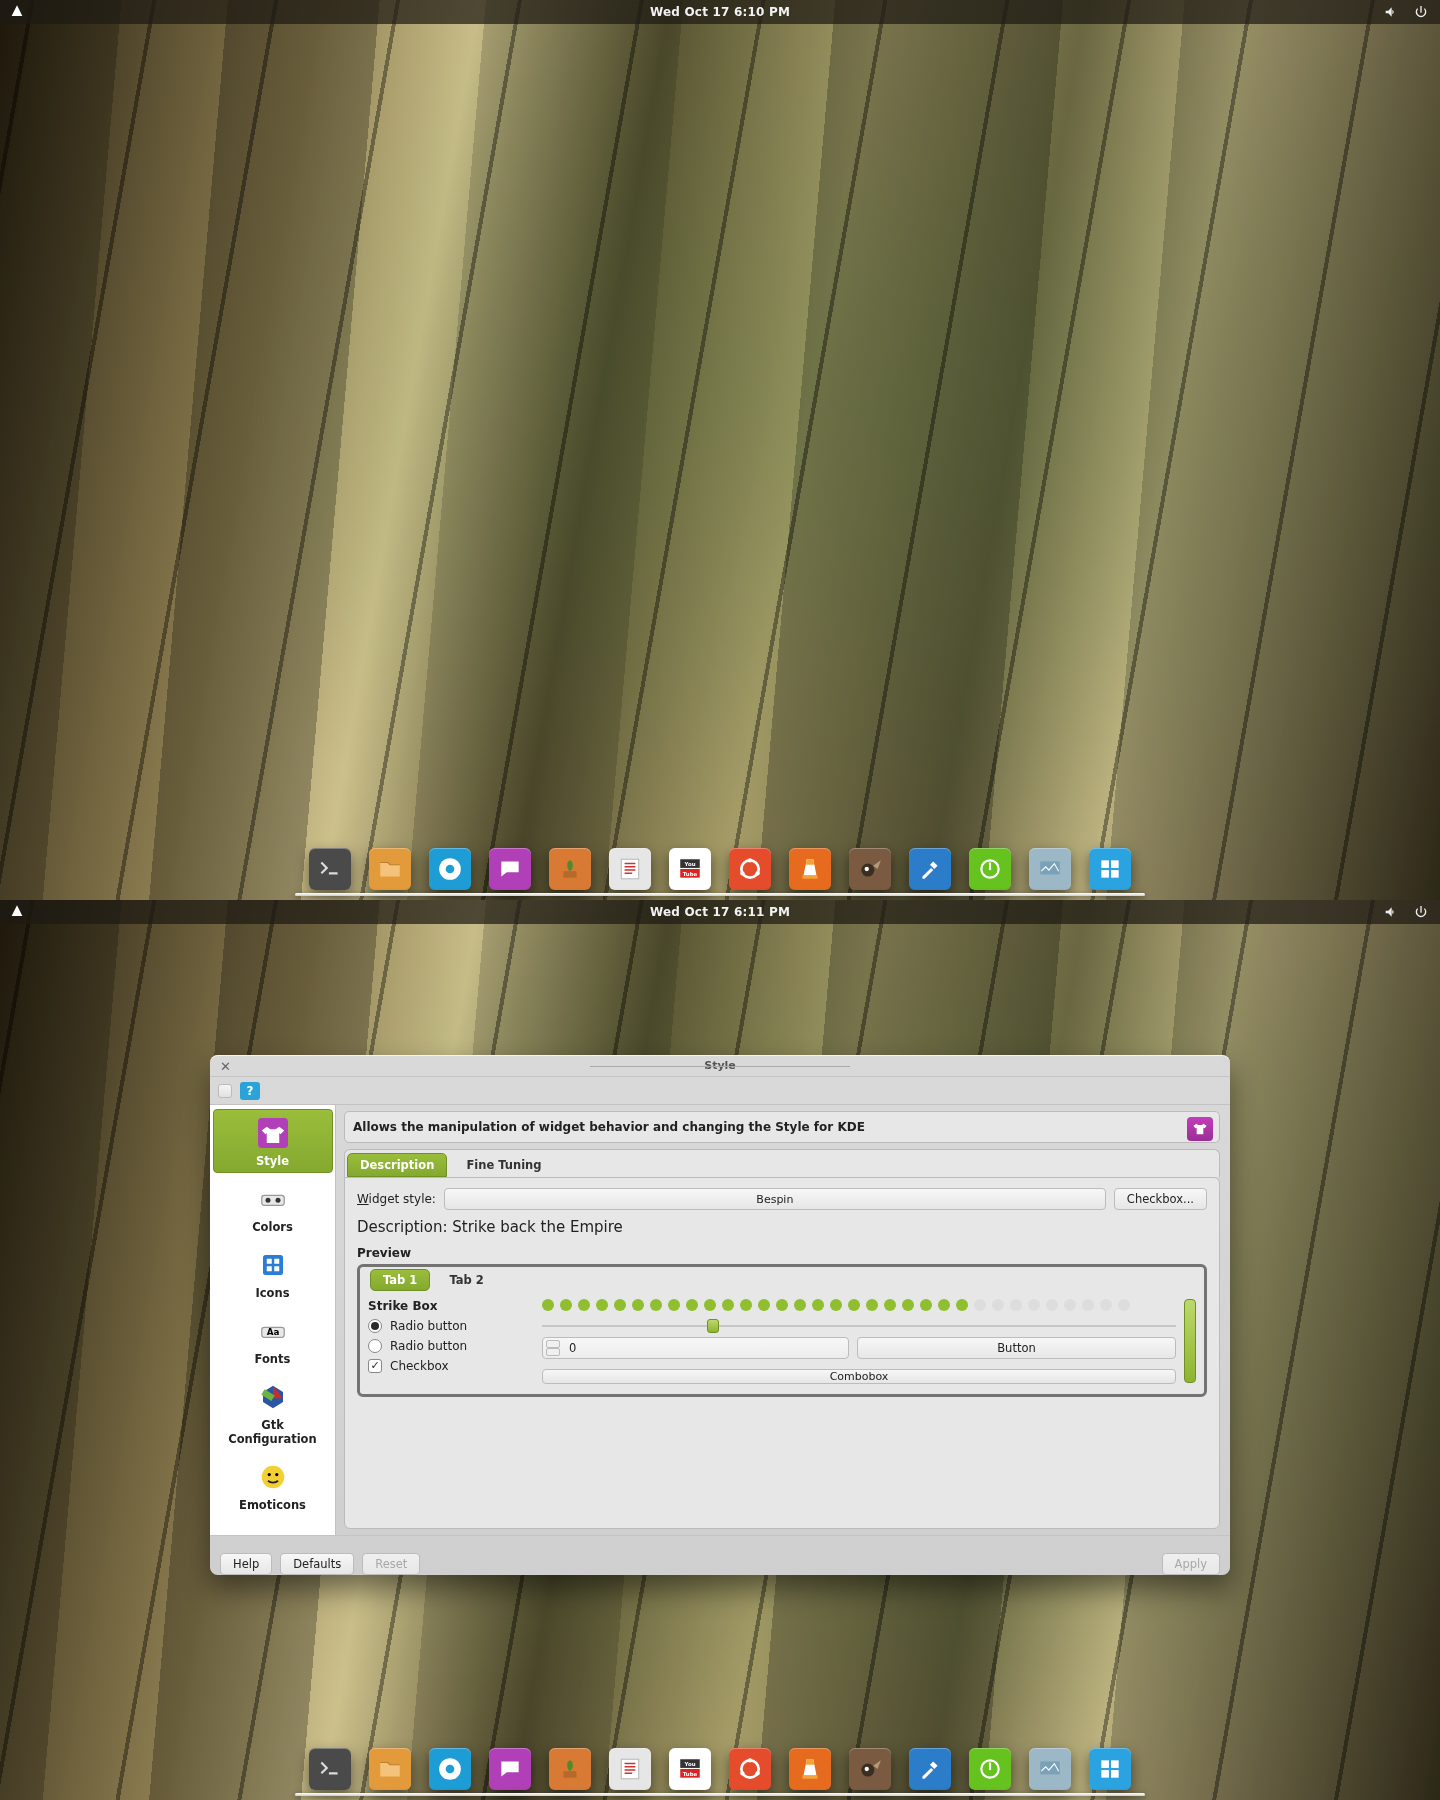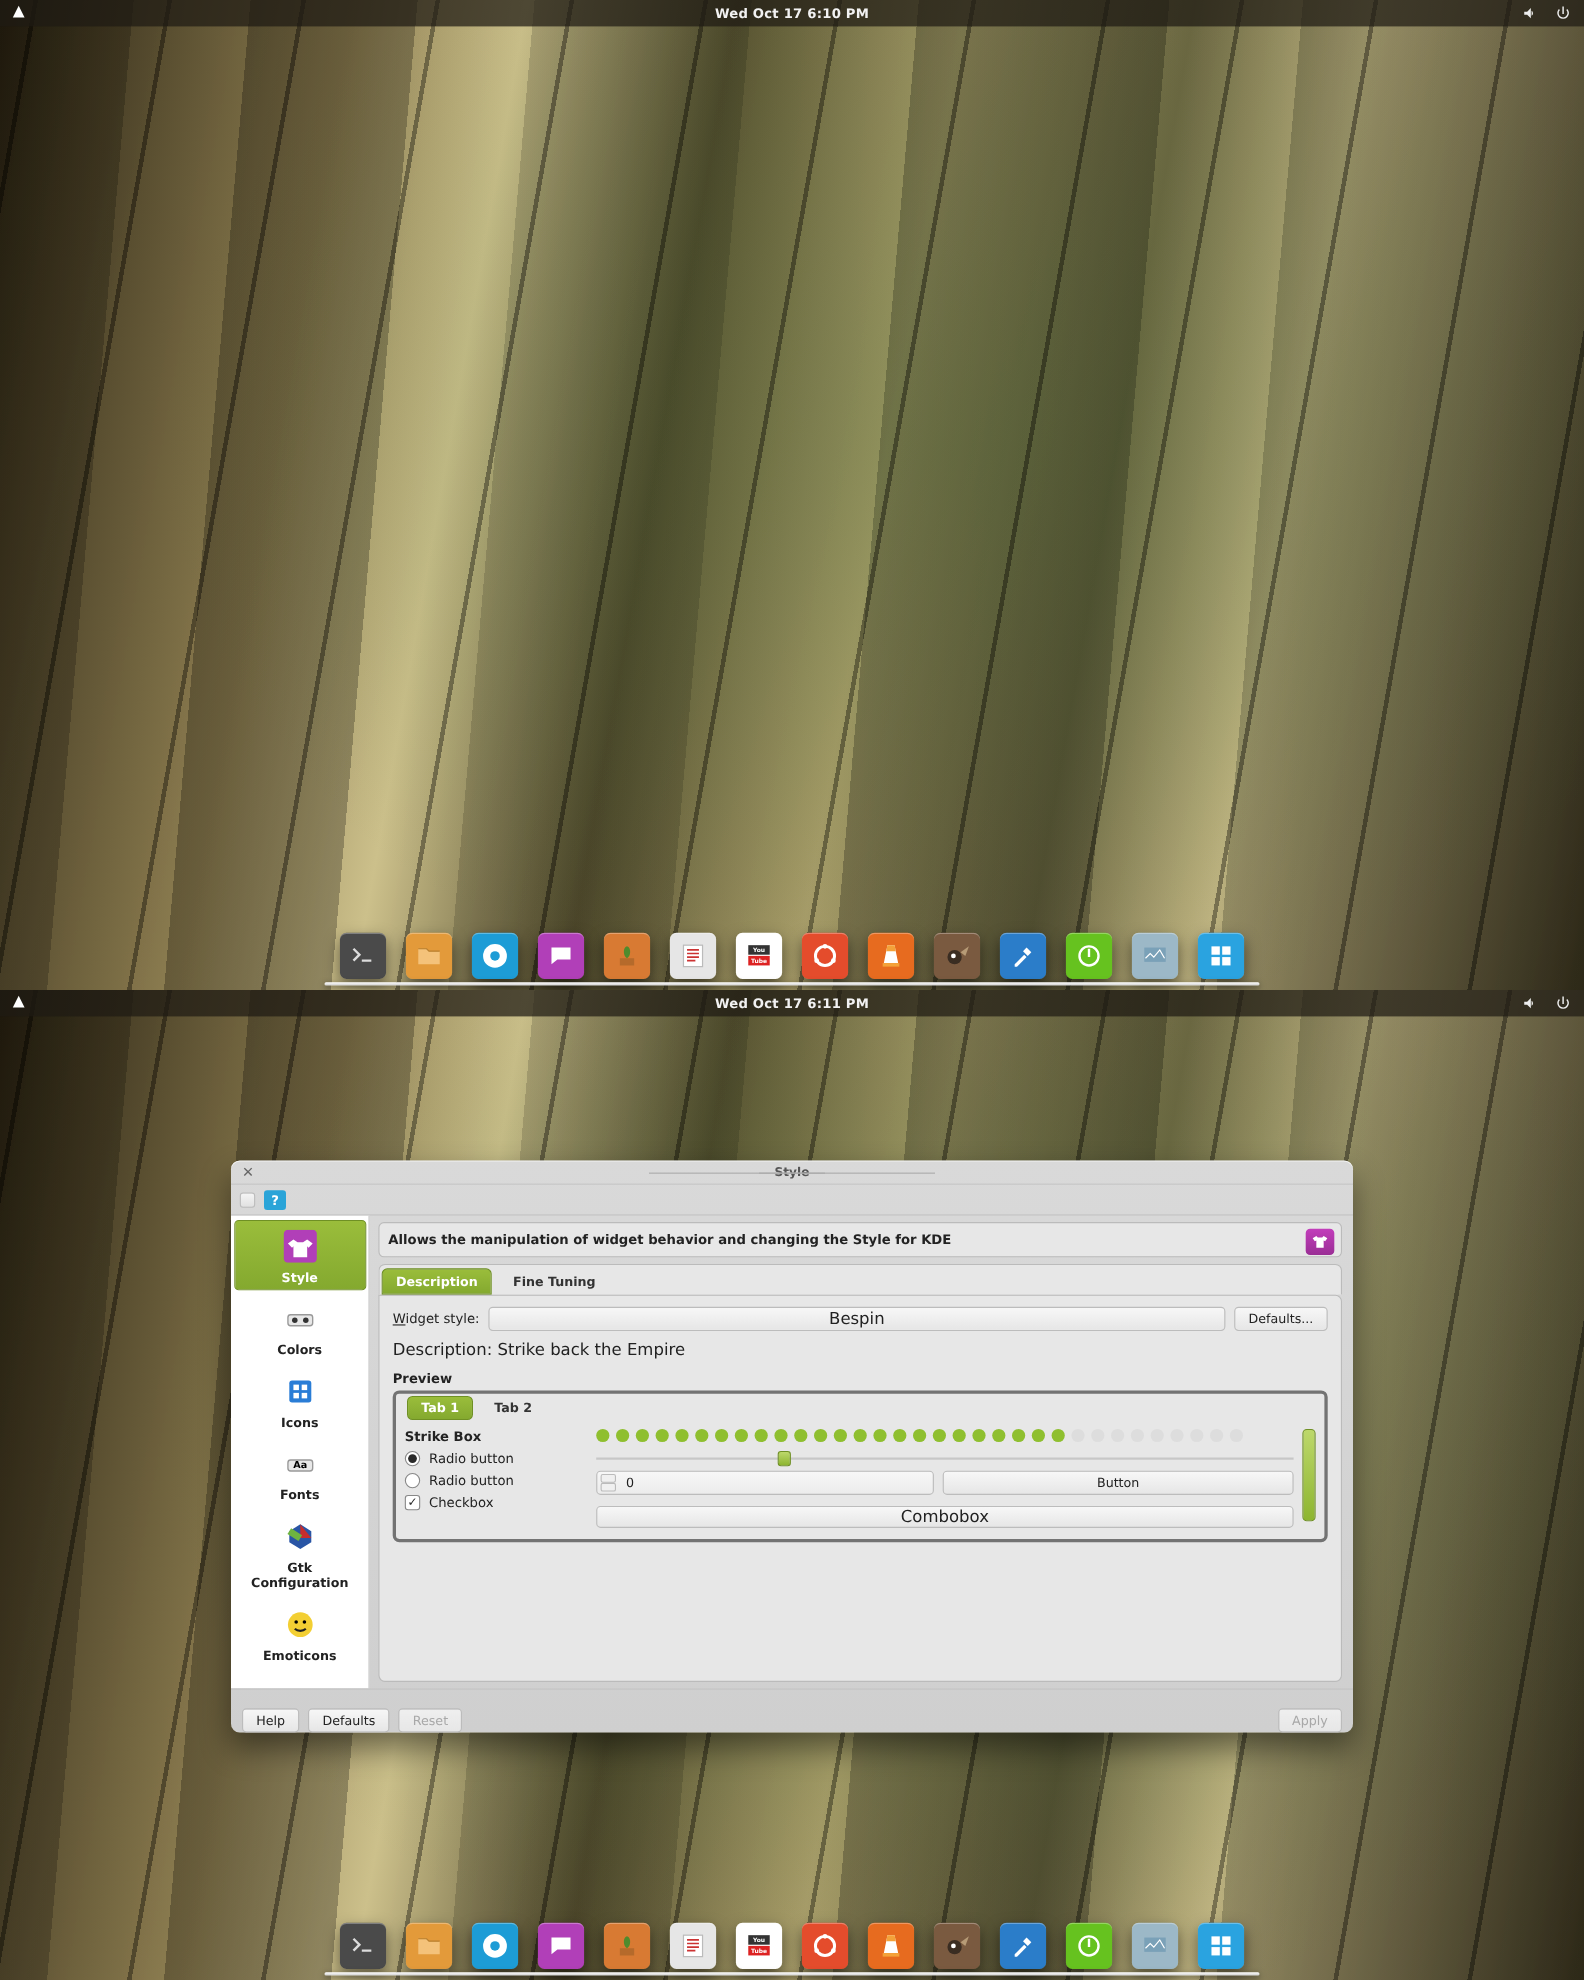--- a/index.html
+++ b/index.html
@@ -71,21 +71,21 @@
   .shirt-badge { position:absolute; right:6px; top:5px; width:26px; height:24px; border-radius:4px; background:linear-gradient(#c23dbb,#9a2e95); display:flex; align-items:center; justify-content:center;}
   .shirt-badge svg { width:16px; height:16px; fill:#fff; }
 
   .subtabs { display:flex; gap:6px; padding:3px 2px 0; border:1px solid #bbb; border-bottom:none; background:#e7e7e7; border-radius:6px 6px 0 0;}
   .subtab { padding:4px 12px; border-radius:5px 5px 0 0; border:1px solid transparent; font-weight:bold; font-size:11.5px; color:#333; cursor:default;}
   .subtab.active { background:linear-gradient(#9abd3b,#84a92f); color:#fff; border:1px solid #6f9024; }
   .panel { border:1px solid #bbb; border-top-right-radius:6px; border-bottom-left-radius:6px; border-bottom-right-radius:6px; background:#e7e7e7; padding:10px 12px; }
 
   .row { display:flex; align-items:center; gap:8px; margin-bottom:8px; }
   .lbl { font-size:12px; }
-  .combo { flex:1; height:22px; border:1px solid #bcbcbc; border-radius:4px; background:linear-gradient(#f7f7f7,#e6e6e6); display:flex; align-items:center; justify-content:center; font-size:15px; position:relative;}
+  .combo { flex:1; height:22px; border:1px solid #bcbcbc; border-radius:4px; background:linear-gradient(#f7f7f7,#e6e6e6); display:flex; align-items:center; justify-content:center; font-size:11px; position:relative;}
   .btn { height:22px; padding:0 12px; border:1px solid #bcbcbc; border-radius:4px; background:linear-gradient(#f7f7f7,#e6e6e6); font-size:11.5px; display:flex; align-items:center; }
   .desc { font-size:15px; margin:4px 0 10px; color:#222; }
   .section-title { font-weight:bold; font-size:12px; margin-bottom:4px; }
 
   .preview-box { border:3px solid #737373; border-radius:6px; padding:16px 8px 10px; background:#e7e7e7;}
   .pv-tabs { display:flex; gap:6px; margin:-20px 0 8px 2px; }
   .pv-tab { padding:3px 12px; border-radius:5px; font-weight:bold; font-size:11.5px; }
   .pv-tab.active{ background:linear-gradient(#9abd3b,#84a92f); color:#fff; border:1px solid #6f9024;}
   .pv-tab.inactive{ color:#333; border:1px solid transparent;}
   .pv-body { display:flex; gap:14px; align-items:flex-start; }
@@ -443,21 +443,21 @@
             <div class="subtab">Fine Tuning</div>
           </div>
           <div class="panel" style="flex:1;">
             <div class="row">
               <span class="lbl"><span style="text-decoration:underline">W</span>idget style:</span>
 
               <div class="combo">
                 <span>Bespin</span>
               </div>
               <div class="btn">
-                  <span>Defaults...</span>
+                  <span>Checkbox...</span>
                 </div>
             </div>
             <div class="desc">Description: Strike back the Empire</div>
             <div class="section-title">Preview</div>
             <div class="preview-box" style="padding-top:22px;">
               <div class="pv-tabs">
                 <div class="pv-tab active">Tab 1</div>
                 <div class="pv-tab inactive">Tab 2</div>
               </div>
               <div class="pv-body">

